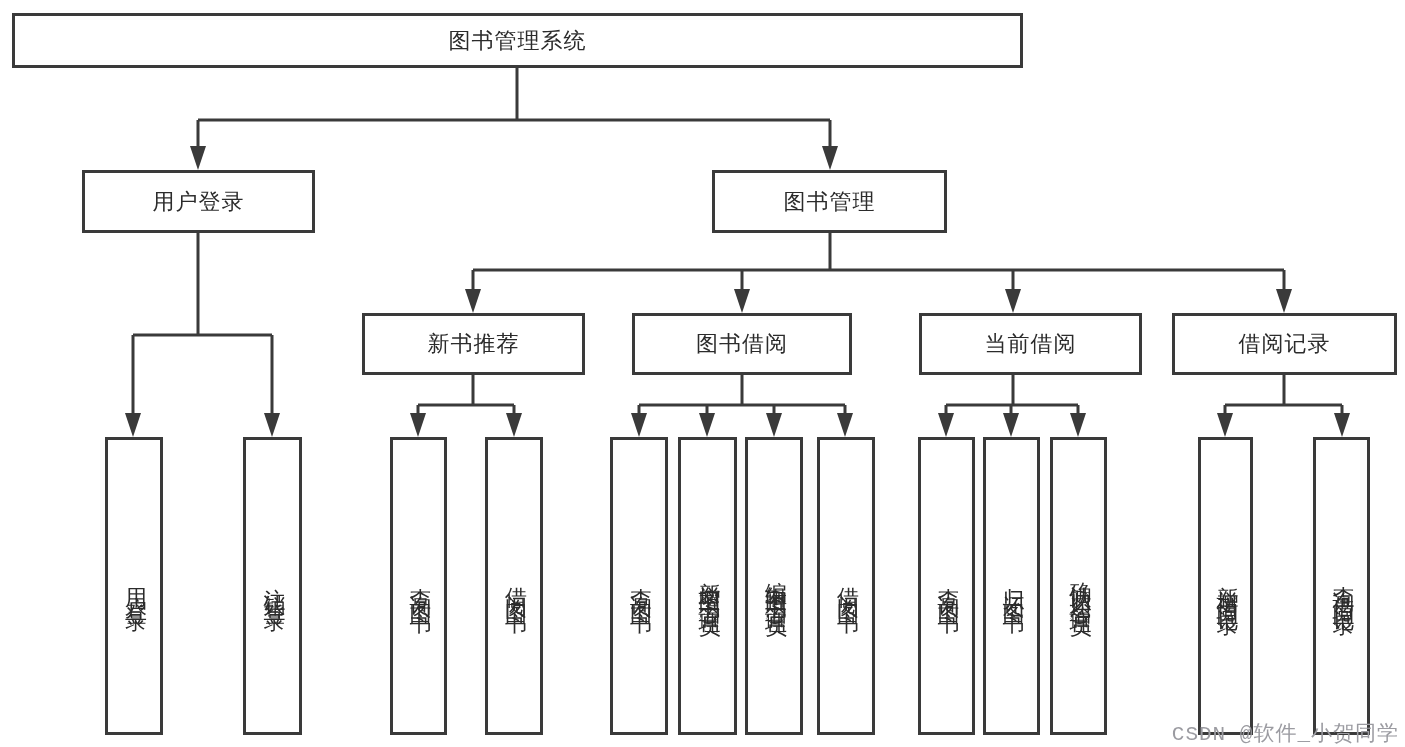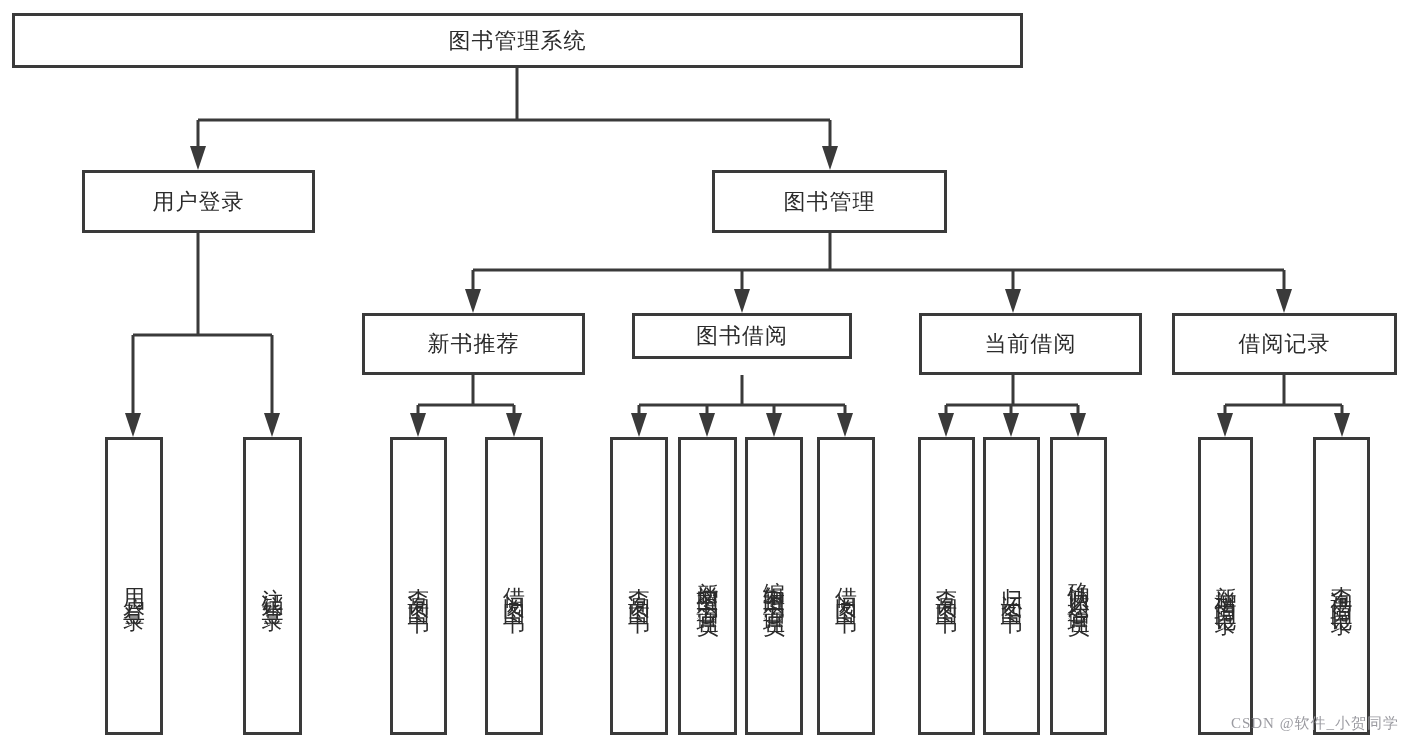--- a/index.html
+++ b/index.html
@@ -1,33 +1,33 @@
 <!DOCTYPE html>
 <html><head>
 <meta charset="utf-8">
 <style>
   html,body{margin:0;padding:0;background:#ffffff;}
   #stage{
     position:relative;width:1405px;height:747px;background:#ffffff;overflow:hidden;
-    font-family:Liberation Serif, serif;color:#2e2e2e;
+    font-family:Liberation Mono, monospace;color:#2e2e2e;
   }
   #wires{position:absolute;left:0;top:0;width:1405px;height:747px;}
   .node{
     position:absolute;box-sizing:border-box;border:3px solid #3a3a3a;background:#ffffff;
     display:flex;align-items:center;justify-content:center;
   }
   .node .hlabel{
     font-size:22px;letter-spacing:1px;color:#2b2b2b;white-space:nowrap;
   }
   .node .vlabel{
     writing-mode:vertical-rl;text-orientation:mixed;
     font-size:22px;letter-spacing:8px;color:#2b2b2b;line-height:1;
   }
   #watermark{
-    position:absolute;right:6px;bottom:14px;font-size:15px;color:#9b9ba1;
+    position:absolute;right:6px;bottom:0;font-size:21px;color:#9b9ba1;
     letter-spacing:1px;white-space:nowrap;
   }
 </style>
 </head>
 <body>
 
 <div id="stage">
 
   <svg id="wires" viewBox="0 0 1405 747" xmlns="http://www.w3.org/2000/svg">
     <g stroke="#3a3a3a" stroke-width="3" fill="none">
@@ -76,21 +76,21 @@
   <div class="node" style="left:82px;top:170px;width:233px;height:63px;">
     <span class="hlabel">用户登录</span>
   </div>
   <div class="node" style="left:362px;top:313px;width:223px;height:62px;">
     <span class="hlabel">新书推荐</span>
   </div>
 
   <div class="node" style="left:712px;top:170px;width:235px;height:63px;">
     <span class="hlabel">图书管理</span>
   </div>
-  <div class="node" style="left:632px;top:313px;width:220px;height:46px;text-align:right;">
+  <div class="node" style="left:632px;top:313px;width:220px;height:62px;text-align:right;">
     <span class="hlabel">图书借阅</span>
   </div>
   <div class="node" style="left:902px;top:313px;width:223px;height:62px;margin-left:17px;">
     <span class="hlabel">当前借阅</span>
   </div>
   <div class="node" style="left:1172px;top:313px;width:225px;height:62px;">
     <span class="hlabel">借阅记录</span>
   </div>
 
   <div class="node" style="left:105px;top:437px;width:58px;height:298px;">

